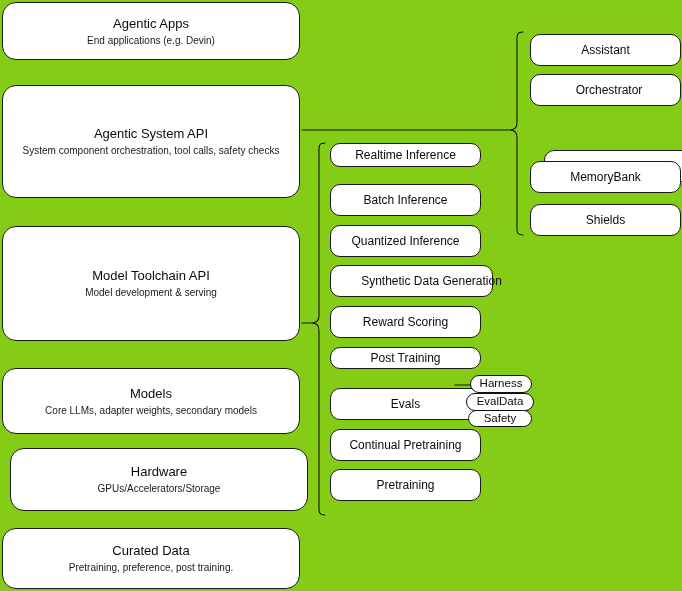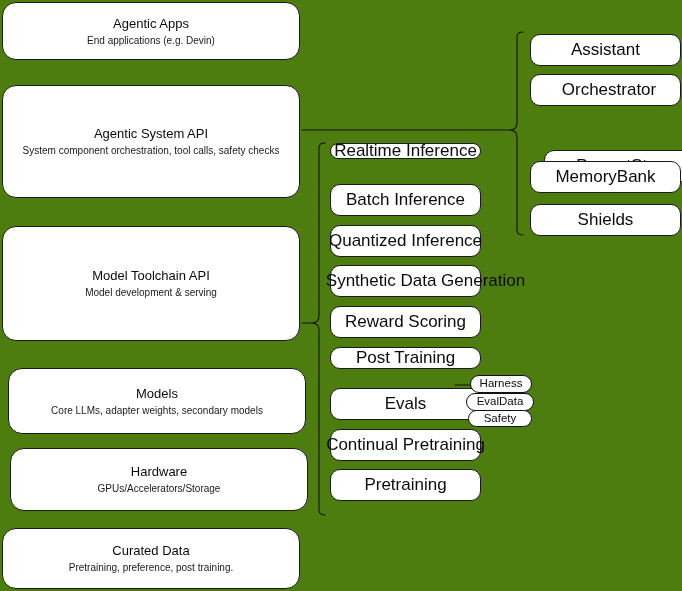--- a/index.html
+++ b/index.html
@@ -8,21 +8,21 @@
     background: #ffffff;
   }
   body {
     font-family: "Liberation Sans", sans-serif;
     color: #000000;
   }
   #canvas {
     position: relative;
     width: 682px;
     height: 591px;
-    background: #4d7c0f;
+    background: #84cc16;
     overflow: hidden;
   }
 
   
   .node {
     position: absolute;
     box-sizing: border-box;
     background: #ffffff;
     border: 1px solid #1a1a1a;
     border-radius: 12px;
@@ -49,21 +49,21 @@
   
   .layer-node {
     border-radius: 14px;
   }
 
   
   .item-node {
     border-radius: 10px;
   }
   .item-node .title {
-    font-size: 17px;
+    font-size: 12px;
   }
 
   
   .pill {
     position: absolute;
     box-sizing: border-box;
     background: #ffffff;
     border: 1px solid #111111;
     border-radius: 11px;
     display: flex;
@@ -135,48 +135,48 @@
   <div class="node layer-node" style="left:2px; top:85px; width:298px; height:113px;">
     <div class="title">Agentic System API</div>
     <div class="subtitle">System component orchestration, tool calls, safety checks</div>
   </div>
 
   <div class="node layer-node" style="left:2px; top:226px; width:298px; height:115px;">
     <div class="title">Model Toolchain API</div>
     <div class="subtitle">Model development &amp; serving</div>
   </div>
 
-  <div class="node layer-node" style="left:8px; top:368px; width:298px; height:66px;">
+  <div class="node layer-node" style="left:2px; top:368px; width:298px; height:66px;">
     <div class="title">Models</div>
     <div class="subtitle">Core LLMs, adapter weights, secondary models</div>
   </div>
 
   <div class="node layer-node" style="left:2px; top:448px; width:298px; height:63px;margin-left:8px;">
     <div class="title">Hardware</div>
     <div class="subtitle">GPUs/Accelerators/Storage</div>
   </div>
 
   <div class="node layer-node" style="left:2px; top:528px; width:298px; height:61px;">
     <div class="title">Curated Data</div>
     <div class="subtitle">Pretraining, preference, post training.</div>
   </div>
 
-  <div class="node item-node" style="left:330px; top:143px; width:151px; height:16px; z-index:4;">
+  <div class="node item-node" style="left:330px; top:143px; width:151px; height:24px; z-index:4;">
     <div class="title">Realtime Inference</div>
   </div>
 
   <div class="node item-node" style="left:330px; top:184px; width:151px; height:32px; z-index:4;">
     <div class="title">Batch Inference</div>
   </div>
 
   <div class="node item-node" style="left:330px; top:225px; width:151px; height:32px; z-index:4;">
     <div class="title">Quantized Inference</div>
   </div>
 
-  <div class="node item-node" style="left:330px; top:265px; width:151px; height:32px; z-index:4;padding-left:40px;">
+  <div class="node item-node" style="left:330px; top:265px; width:163px; height:32px; z-index:4;padding-left:40px;">
     <div class="title">Synthetic Data Generation</div>
   </div>
 
   <div class="node item-node" style="left:330px; top:306px; width:151px; height:32px; z-index:4;">
     <div class="title">Reward Scoring</div>
   </div>
 
   <div class="node item-node" style="left:330px; top:347px; width:151px; height:22px; z-index:4;">
     <div class="title">Post Training</div>
   </div>

